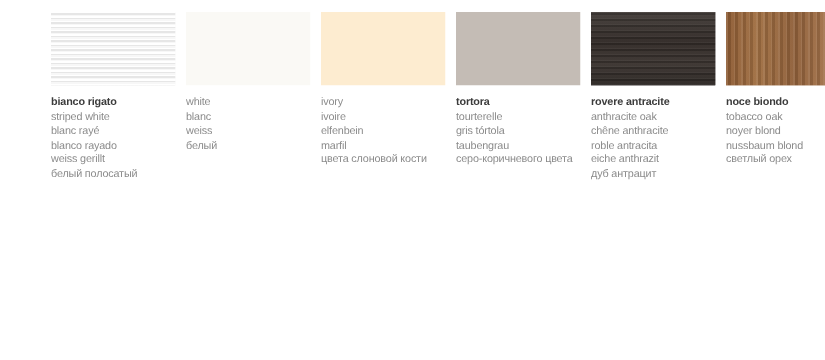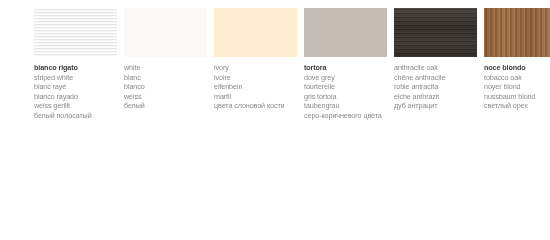--- a/index.html
+++ b/index.html
@@ -141,21 +141,20 @@
       </div>
     </div>
 
     <div class="col">
       <div class="swatch">
         <div class="swatch-inner tex-flat" style="background:#faf9f5"></div>
       </div>
       <div class="labels">
         <div class="tr">white</div>
         <div class="tr">blanc</div>
-        <div class="tr">blanco</div>
         <div class="tr">weiss</div>
         <div class="tr">белый</div>
       </div>
     </div>
 
     <div class="col">
       <div class="swatch">
         <div class="swatch-inner tex-flat" style="background:#fdecd0"></div>
       </div>
       <div class="labels">
@@ -166,33 +165,33 @@
         <div class="tr">цвета слоновой кости</div>
       </div>
     </div>
 
     <div class="col">
       <div class="swatch">
         <div class="swatch-inner tex-flat" style="background:#c4bcb5"></div>
       </div>
       <div class="labels">
         <div class="name">tortora</div>
-        <div class="tr">dove grey</div>
         <div class="tr">tourterelle</div>
         <div class="tr">gris tórtola</div>
         <div class="tr">taubengrau</div>
         <div class="tr">серо-коричневого цвета</div>
       </div>
     </div>
 
     <div class="col">
       <div class="swatch">
         <div class="swatch-inner tex-anthracite"></div>
       </div>
       <div class="labels">
+        <div class="name">rovere antracite</div>
         <div class="tr">anthracite oak</div>
         <div class="tr">chêne anthracite</div>
         <div class="tr">roble antracita</div>
         <div class="tr">eiche anthrazit</div>
         <div class="tr">дуб антрацит</div>
       </div>
     </div>
 
     <div class="col">
       <div class="swatch">

